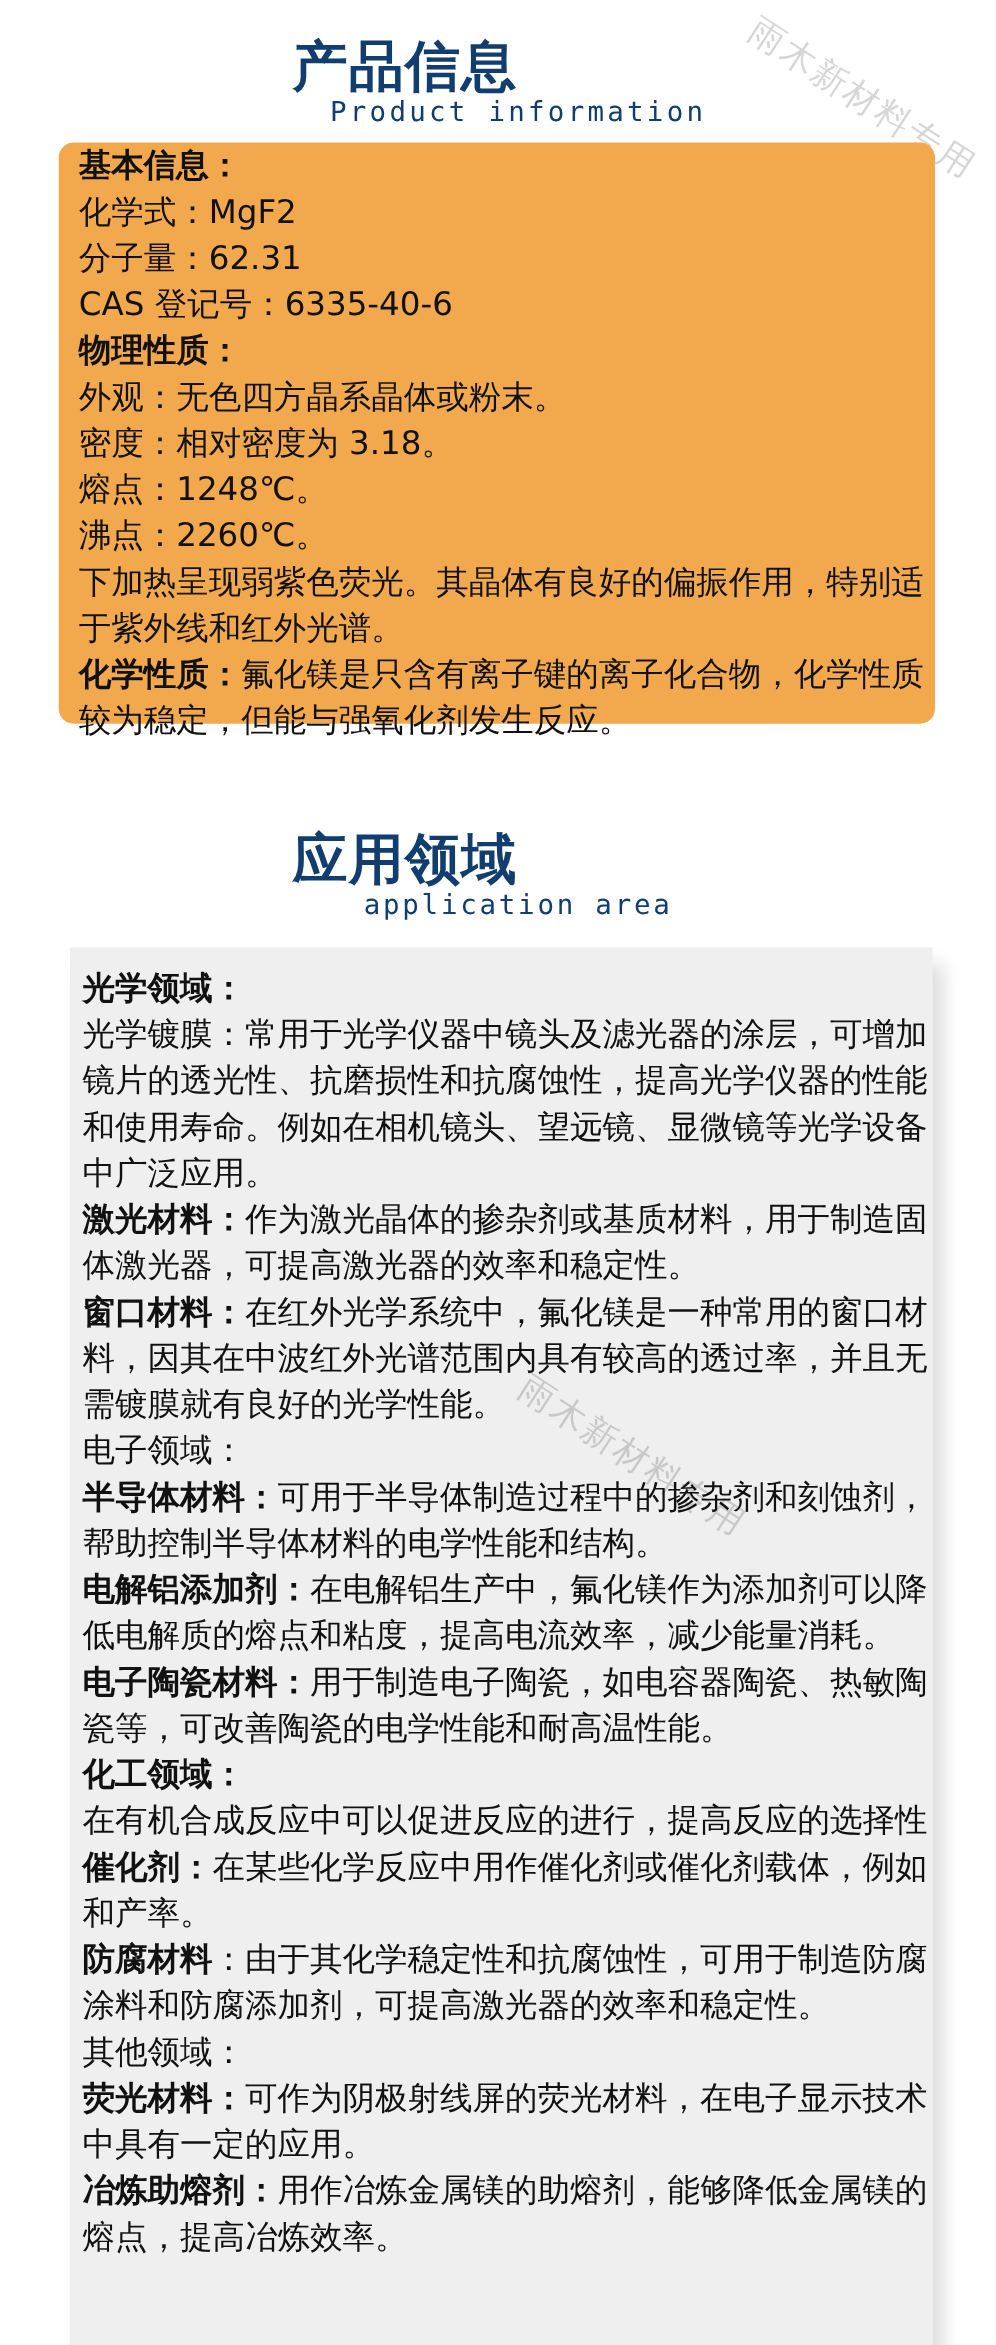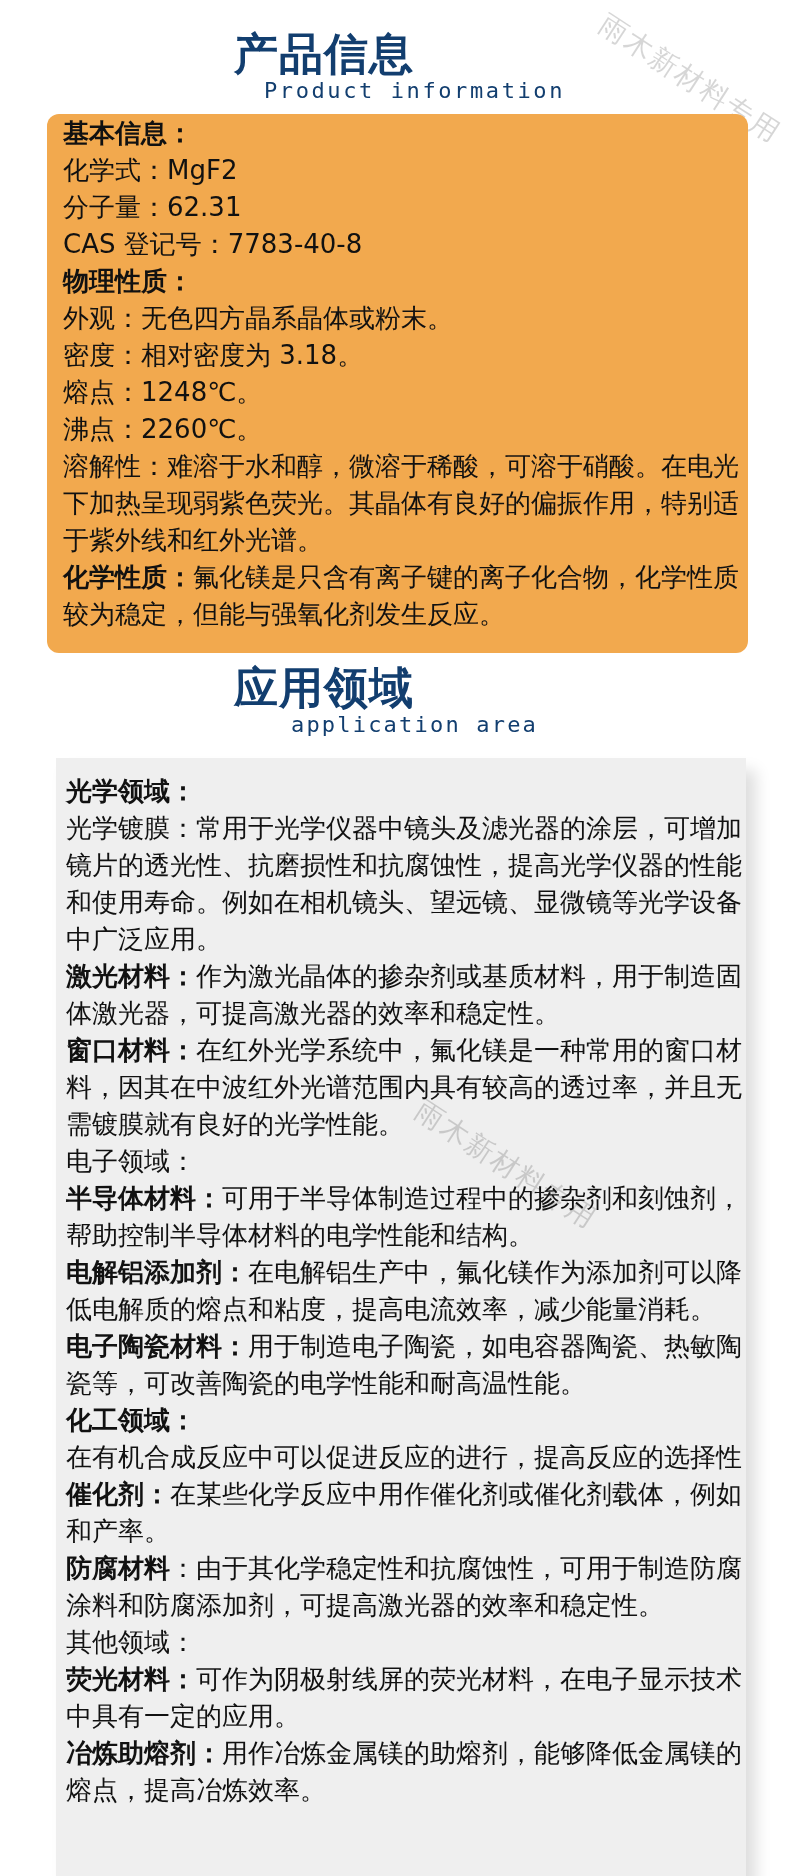--- a/index.html
+++ b/index.html
@@ -18,21 +18,21 @@
     position: absolute; left: 16px; width: 797px; text-align: center;
     font-family: "DejaVu Sans Mono", "Liberation Mono", monospace;
     font-size: 22px; line-height: 26px; color: #123e6f;
   }
   #t1-cn { top: 30px; }
   #t1-en { top: 78px; letter-spacing: 2.6px; }
   #t2-cn { top: 664px; }
   #t2-en { top: 712px; letter-spacing: 2.2px; }
 
   .panel-orange {
-    position: absolute; left: 47px; top: 114px; width: 701px; height: 539px;
+    position: absolute; left: 47px; top: 114px; width: 701px; height: 465px;
     background: #f2a94e; border-radius: 12px;
     box-sizing: border-box; padding: 1px 0 0 16px;
   }
   .panel-gray {
     position: absolute; left: 56px; top: 758px; width: 690px; height: 1304px;
     background: #efefef;
     box-shadow: 10px 12px 14px rgba(0,0,0,0.13);
     box-sizing: border-box; padding: 15px 0 0 10px;
   }
   .line {
@@ -60,37 +60,34 @@
 
 <div class="panel-orange">
   <div class="line b">基本信息：</div>
   <div class="line">
     <span>化学式：</span><span>MgF2</span>
   </div>
   <div class="line">
     <span>分子量：</span><span>62.31</span>
   </div>
   <div class="line">
-    <span>CAS 登记号：</span><span>7783-40-8</span>
+    <span>CAS 登记号：</span><span>6335-40-6</span>
   </div>
   <div class="line b">物理性质：</div>
   <div class="line">
     <span>外观：</span><span>无色四方晶系晶体或粉末。</span>
   </div>
   <div class="line">
     <span>密度：</span><span>相对密度为 3.18。</span>
   </div>
   <div class="line">
     <span>熔点：</span><span>1248℃。</span>
   </div>
   <div class="line">
     <span>沸点：</span><span>2260℃。</span>
-  </div>
-  <div class="line">
-    <span>溶解性：</span><span>难溶于水和醇，微溶于稀酸，可溶于硝酸。在电光</span>
   </div>
   <div class="line">下加热呈现弱紫色荧光。其晶体有良好的偏振作用，特别适</div>
   <div class="line">于紫外线和红外光谱。</div>
   <div class="line">
     <span class="b">化学性质：</span><span>氟化镁是只含有离子键的离子化合物，化学性质</span>
   </div>
   <div class="line">较为稳定，但能与强氧化剂发生反应。</div>
 </div>
 
 <div id="t2-cn" class="title-cn">应用领域</div>

